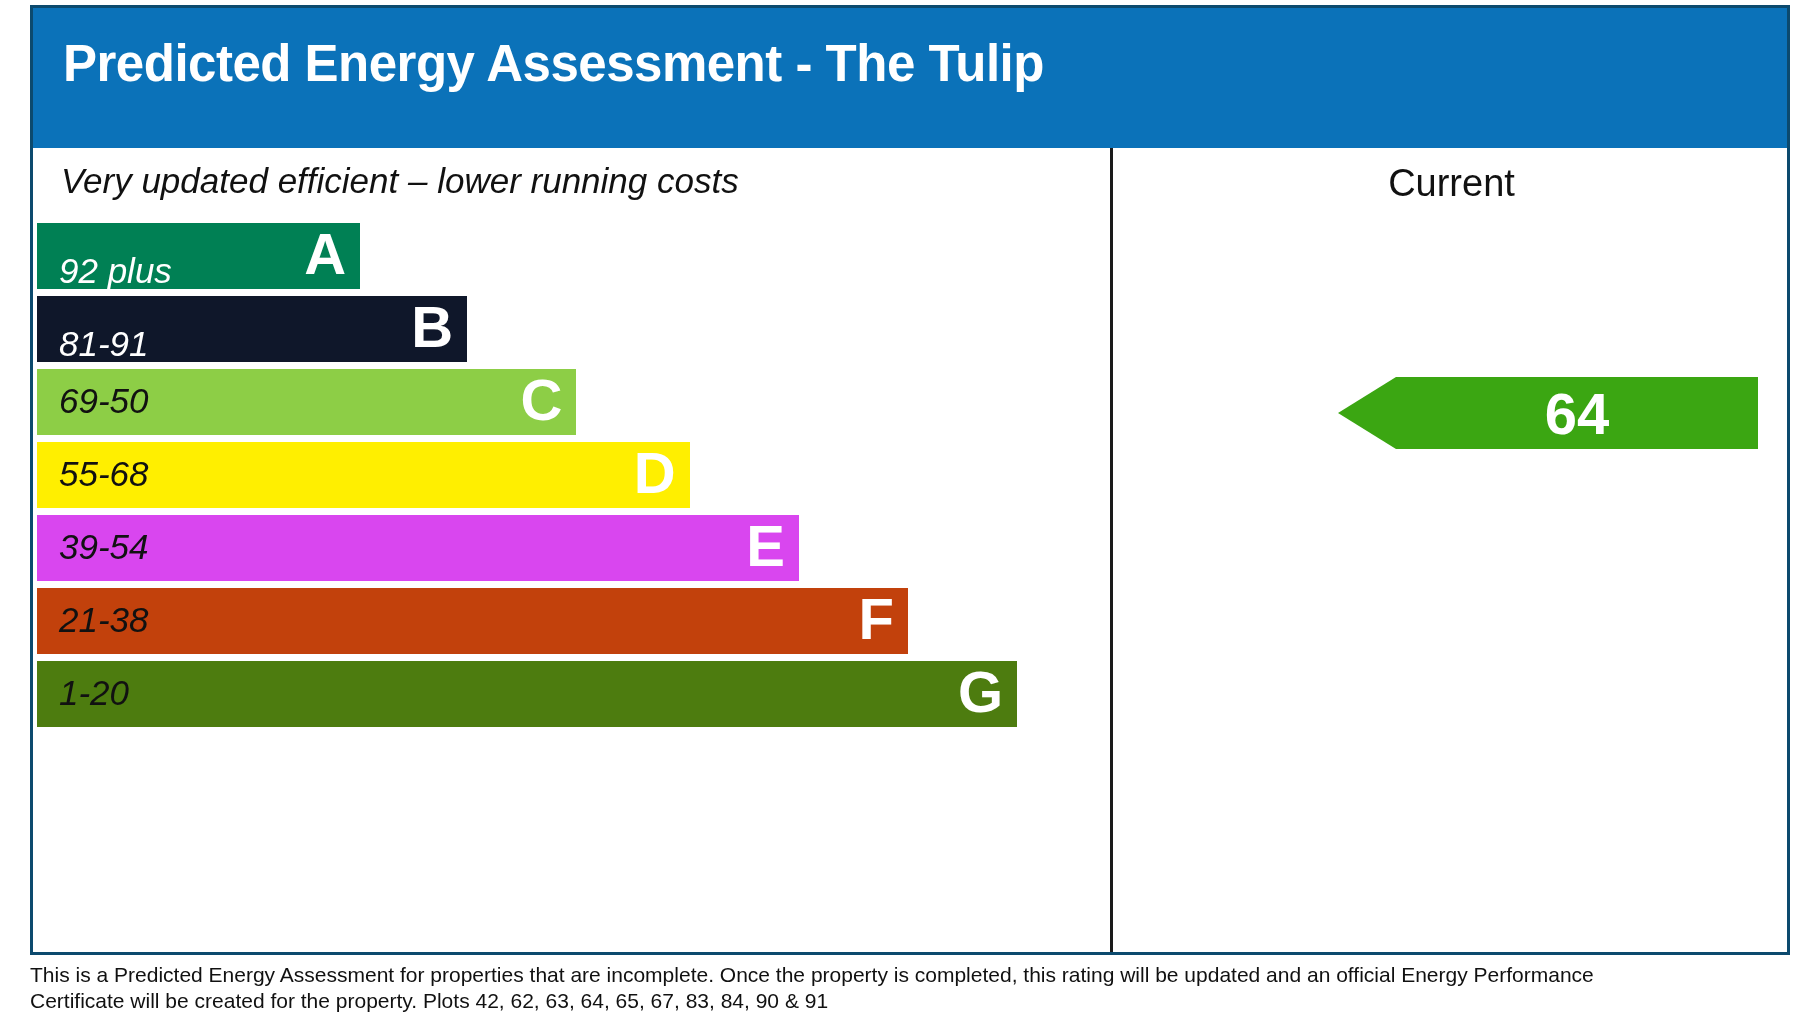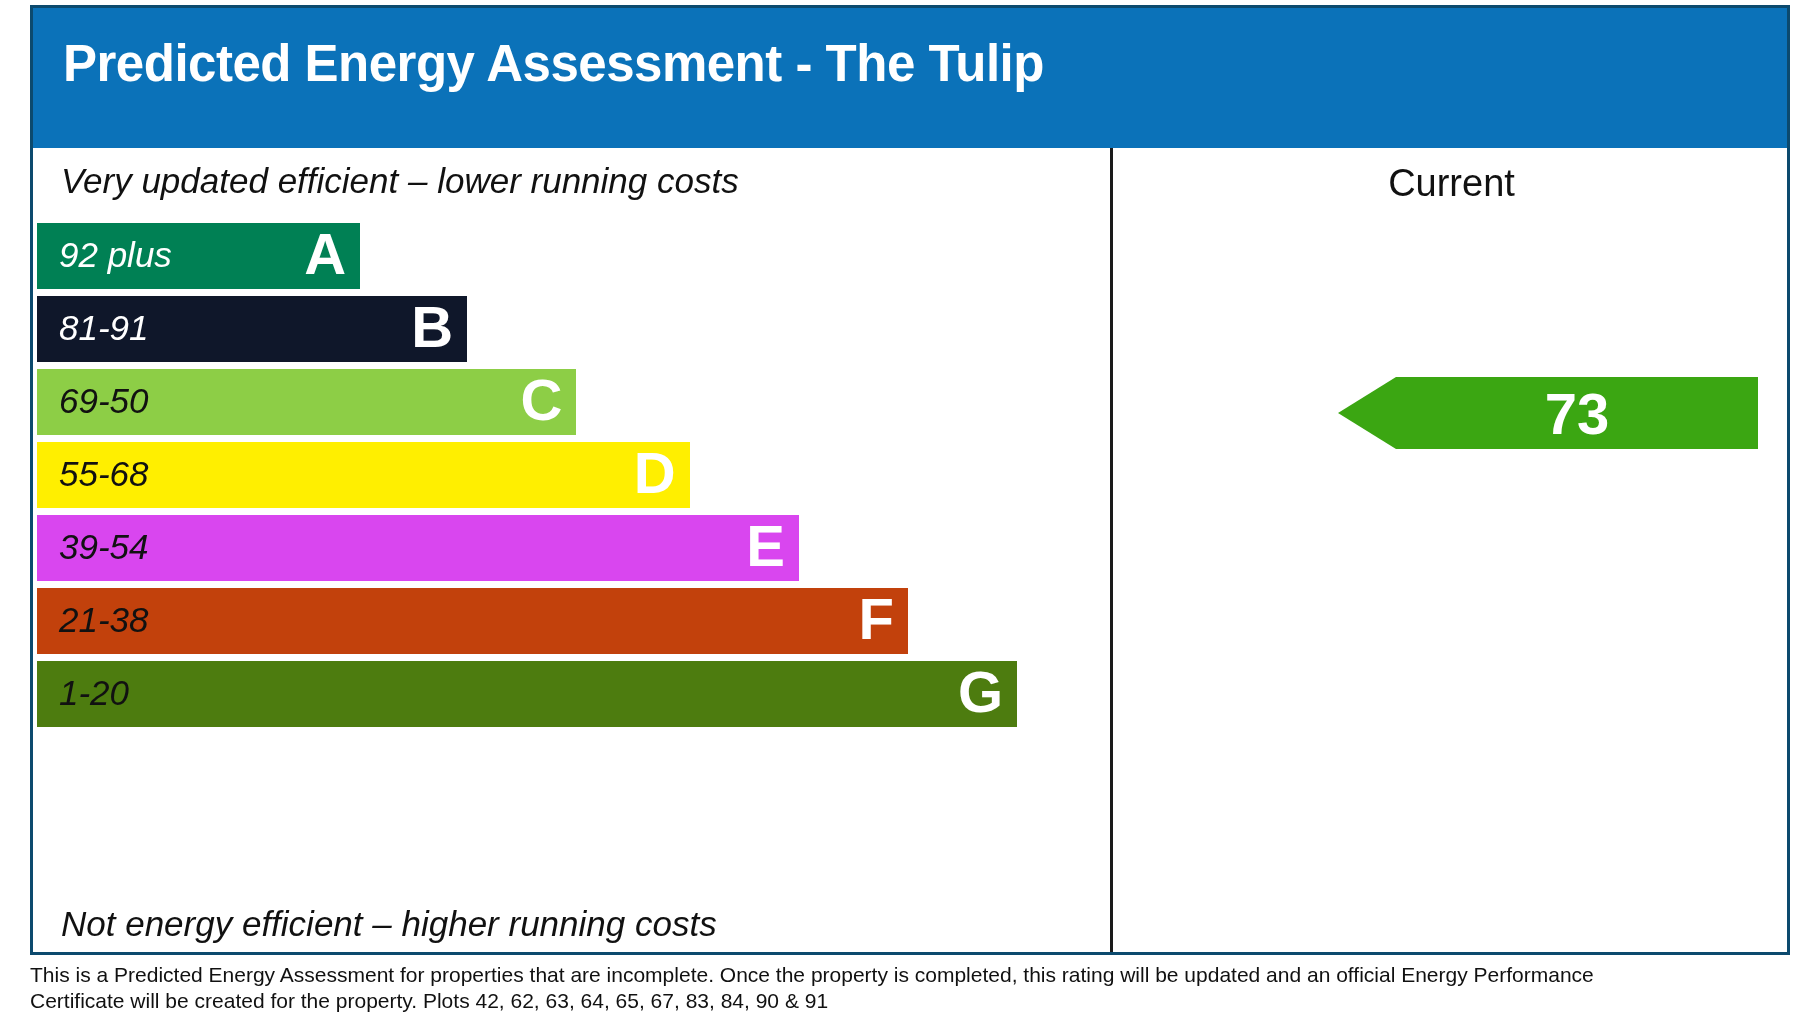--- a/index.html
+++ b/index.html
@@ -25,21 +25,21 @@
             color:#111;white-space:nowrap;}
   #bottom-note{position:absolute;left:28px;bottom:8px;font-size:35px;font-style:italic;
                color:#111;white-space:nowrap;}
 
   #bands{position:absolute;left:4px;top:75px;width:1070px;}
   .band{position:relative;height:66px;margin-bottom:7px;box-sizing:border-box;}
   .band-range{position:absolute;left:22px;top:50%;transform:translateY(-52%);
               font-size:35px;font-style:italic;white-space:nowrap;}
   .band-letter{position:absolute;right:14px;top:50%;transform:translateY(-54%);
                font-size:58px;font-weight:bold;color:#ffffff;line-height:1;}
-  .light-range{color:#ffffff;}
+  .light-range{color:#ffffff;margin-top:16px;}
   .dark-range{color:#111111;}
 
   #current-label{position:absolute;left:0;right:0;top:14px;text-align:center;
                  font-size:38px;color:#111;}
 
   #rating-arrow{position:absolute;left:222px;top:229px;width:420px;height:72px;}
   #rating-arrow svg{display:block;width:100%;height:100%;}
   #rating-value{position:absolute;left:0;top:0;width:100%;height:100%;
                 display:flex;align-items:center;justify-content:center;
                 padding-left:58px;box-sizing:border-box;
@@ -95,31 +95,30 @@
           <span class="band-letter">F</span>
         </div>
 
         <div class="band" style="background:#4d7c0f;width:91.6%;text-decoration:underline;">
           <span class="band-range dark-range">1-20</span>
           <span class="band-letter">G</span>
         </div>
 
       </div>
 
-      <div id="bottom-note">Not energy efficient – higher running costs</div>
     </div>
 
     <div id="right-panel">
       <div id="current-label">Current</div>
 
       <div id="rating-arrow">
         <svg viewBox="0 0 420 72" preserveAspectRatio="none" aria-hidden="true">
           <polygon points="58,0 420,0 420,72 58,72 0,36" fill="#3ba612"></polygon>
         </svg>
-        <div id="rating-value">73</div>
+        <div id="rating-value">64</div>
       </div>
     </div>
 
   </div>
 </div>
 
 <div id="footnote">
   <div>This is a Predicted Energy Assessment for properties that are incomplete. Once the property is completed, this rating will be updated and an official Energy Performance</div>
   <div>Certificate will be created for the property. Plots 42, 62, 63, 64, 65, 67, 83, 84, 90 &amp; 91</div>
 </div>

